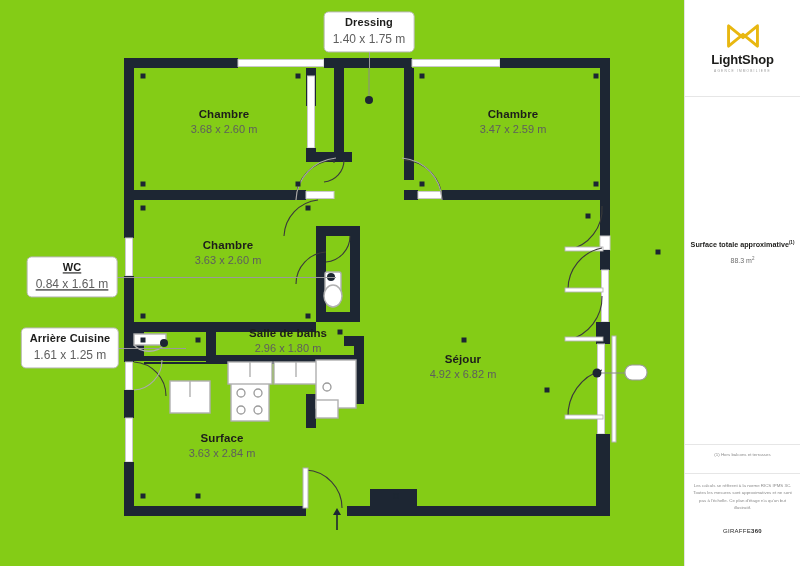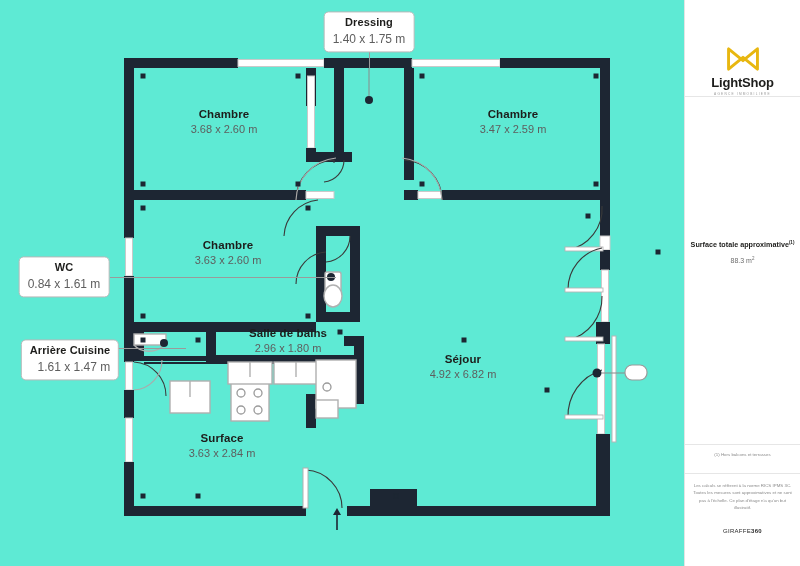--- a/index.html
+++ b/index.html
@@ -3,33 +3,33 @@
 <meta charset="utf-8">
 <style>
   html,body{margin:0;padding:0;}
   body{
     width:800px;height:566px;
     background:#ffffff;
     font-family:"Liberation Sans", sans-serif;
     overflow:hidden;
     position:relative;
   }
-  #page{position:relative;width:800px;height:566px;background:#5eead4;}
+  #page{position:relative;width:800px;height:566px;background:#84cc16;}
 
   
   #side-panel{
     position:absolute;left:684px;top:0;width:116px;height:566px;
     border-left:1px solid #e3e3e3;
     box-sizing:border-box;
     background:#fff;
   }
   .panel-sep{position:absolute;left:0;width:100%;height:1px;background:#e6e6e6;}
   #logo-block{
     position:absolute;left:0;top:0;width:100%;height:96px;
-    display:flex;flex-direction:column;align-items:center;justify-content:flex-end;
+    display:flex;flex-direction:column;align-items:center;justify-content:center;
   }
   #logo-mark{width:34px;height:26px;display:block;}
   #logo-name{
     font-size:13px;font-weight:700;color:#1d1d1b;letter-spacing:-0.2px;margin-top:3px;
     font-family:"Liberation Sans", sans-serif;
   }
   #logo-tag{
     font-size:3.2px;letter-spacing:1.2px;color:#9b9b9b;margin-top:2px;text-transform:uppercase;
   }
   #surface-block{
@@ -292,28 +292,28 @@
     <div class="room-label" id="label-chambre-2" style="left: 513px; top: 122px;">
       <div class="room-name">Chambre</div>
       <div class="room-dims">3.47 x 2.59 m</div>
     </div>
 
     <div class="room-label" id="label-chambre-3" style="left: 228px; top: 253px;">
       <div class="room-name">Chambre</div>
       <div class="room-dims">3.63 x 2.60 m</div>
     </div>
 
-    <div class="callout" id="label-wc" style="left: 64px; top: 277px;">
+    <div class="callout" id="label-wc" style="left: 72px; top: 277px; text-decoration: underline;">
       <div class="room-name">WC</div>
       <div class="room-dims">0.84 x 1.61 m</div>
     </div>
 
-    <div class="callout" id="label-arriere-cuisine" style="left: 70px; top: 360px; text-align: right;">
+    <div class="callout" id="label-arriere-cuisine" style="left: 70px; top: 348px;">
       <div class="room-name">Arrière Cuisine</div>
-      <div class="room-dims">1.61 x 1.47 m</div>
+      <div class="room-dims">1.61 x 1.25 m</div>
     </div>
 
     <div class="room-label" id="label-salle-de-bains" style="left: 288px; top: 341px;">
       <div class="room-name">Salle de bains</div>
       <div class="room-dims">2.96 x 1.80 m</div>
     </div>
 
     <div class="room-label" id="label-sejour" style="left: 463px; top: 367px;">
       <div class="room-name">Séjour</div>
       <div class="room-dims">4.92 x 6.82 m</div>

